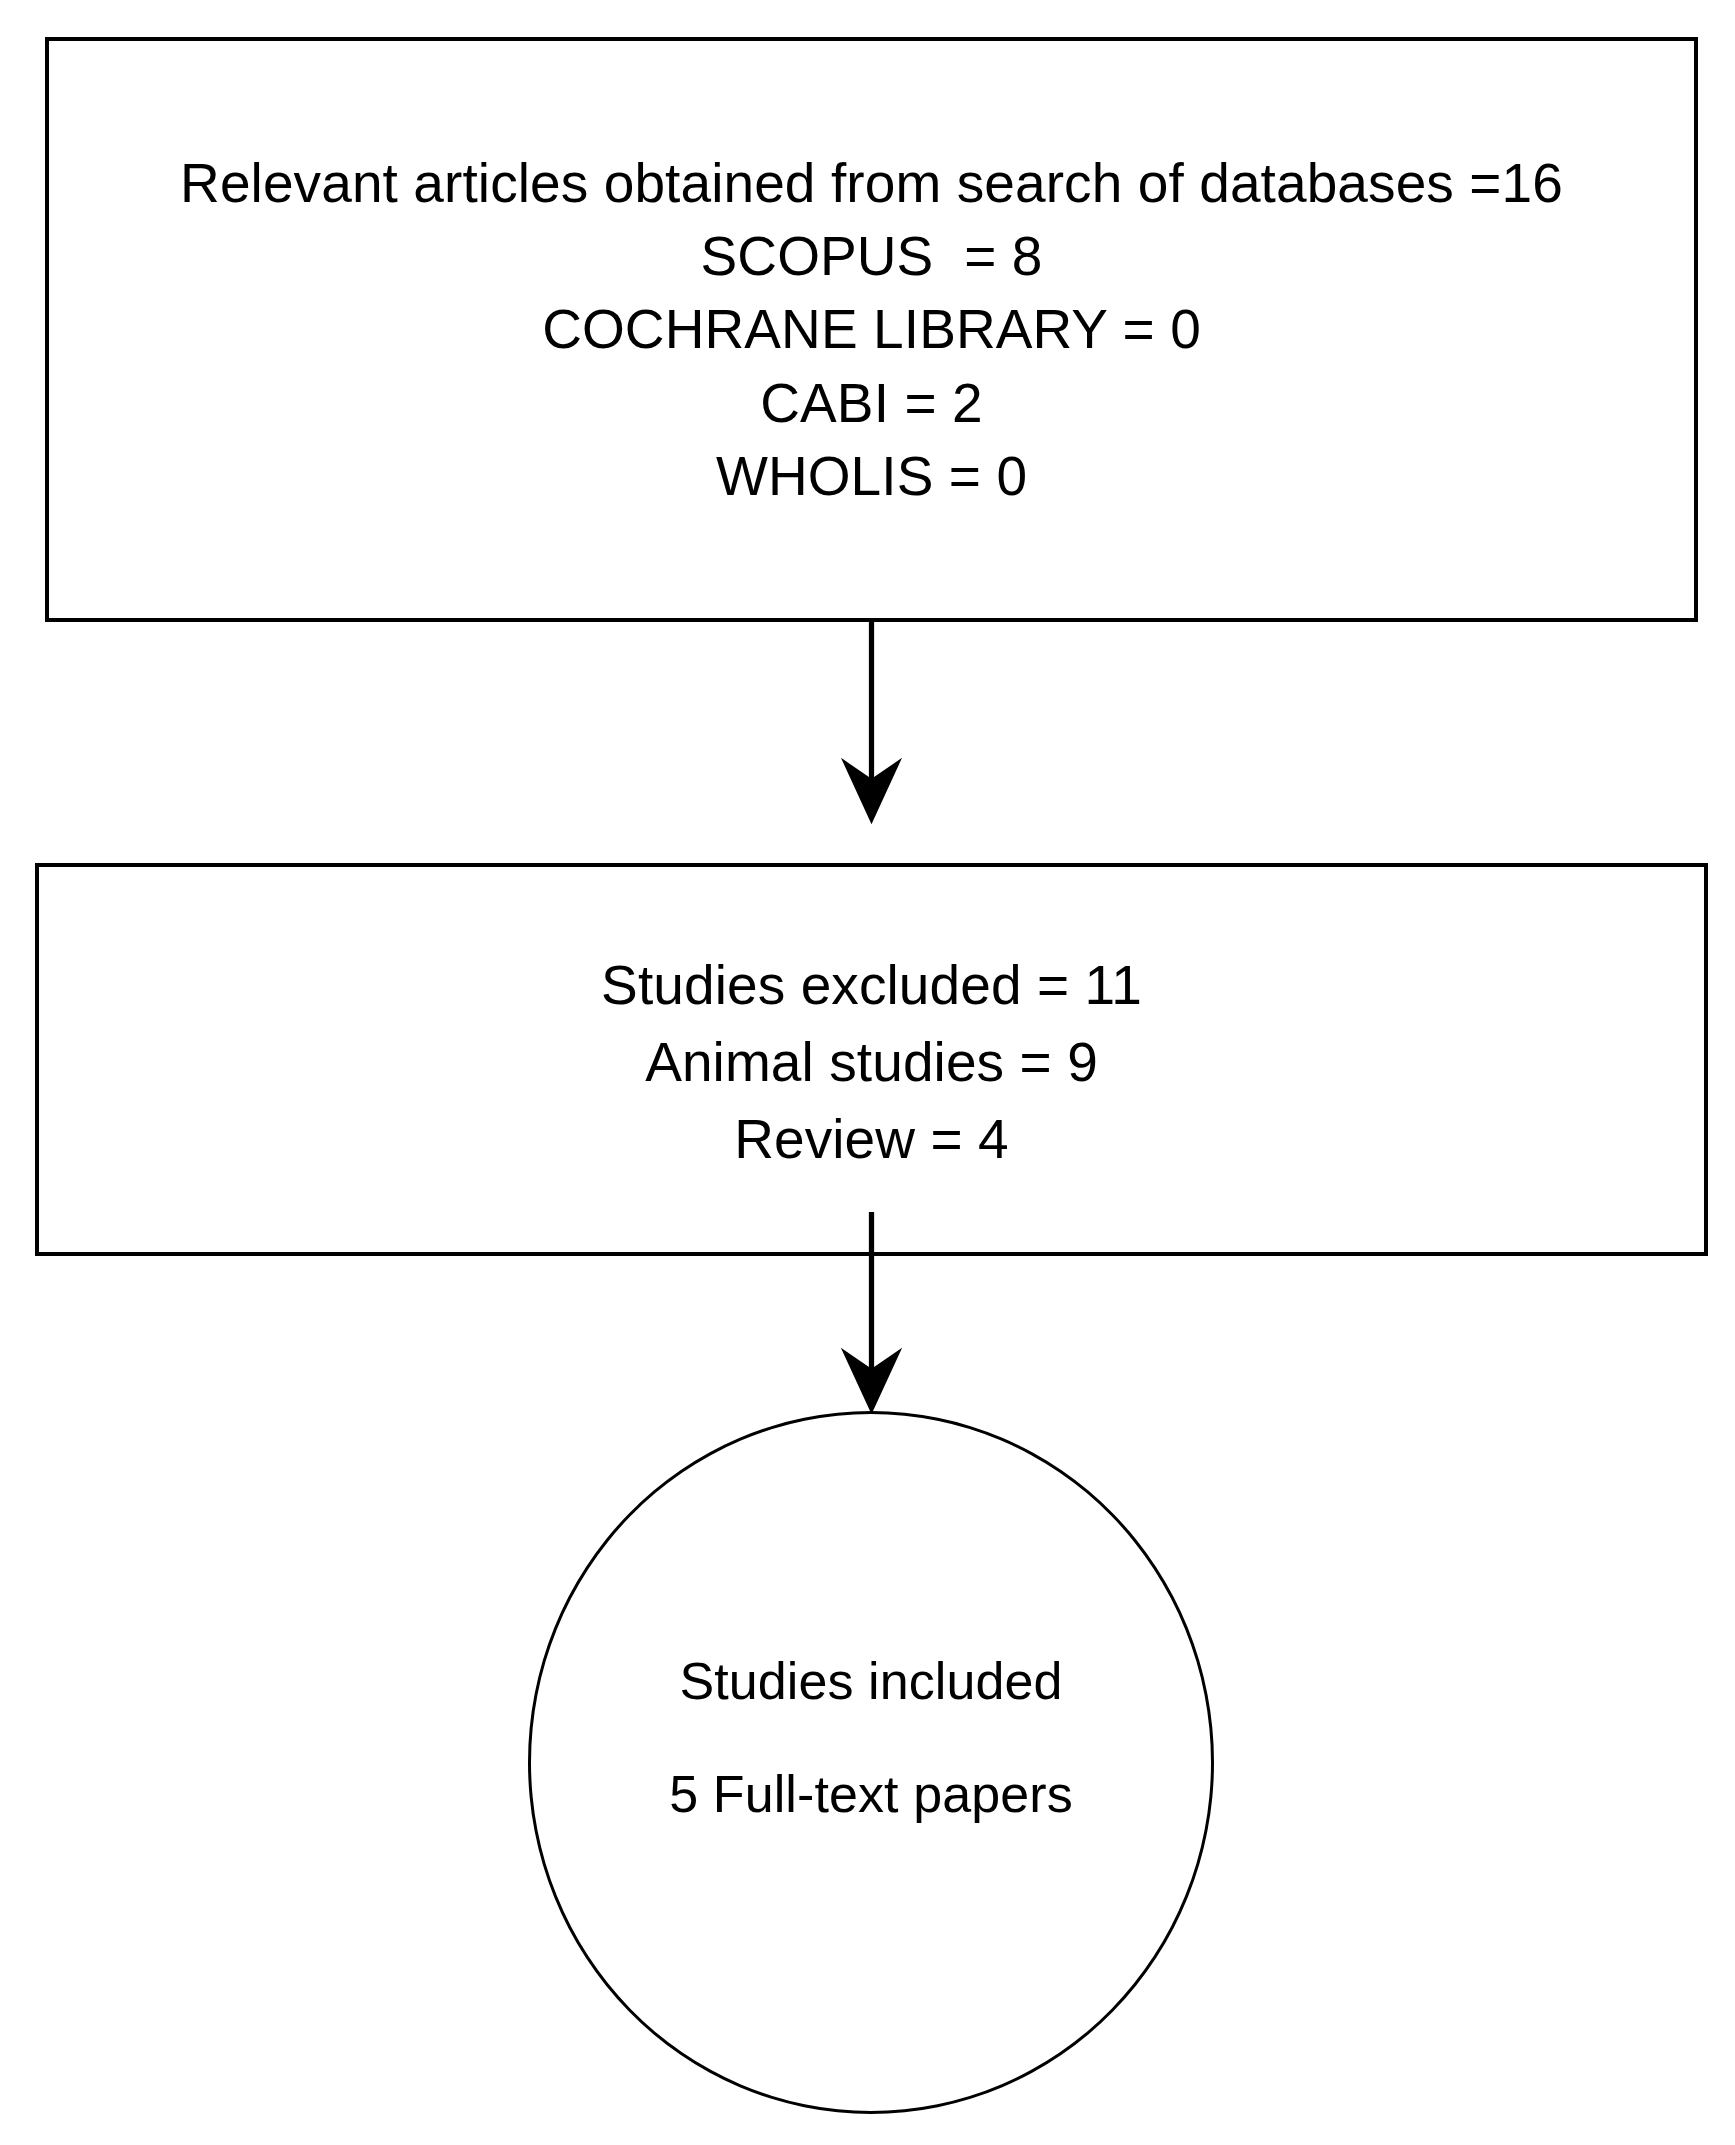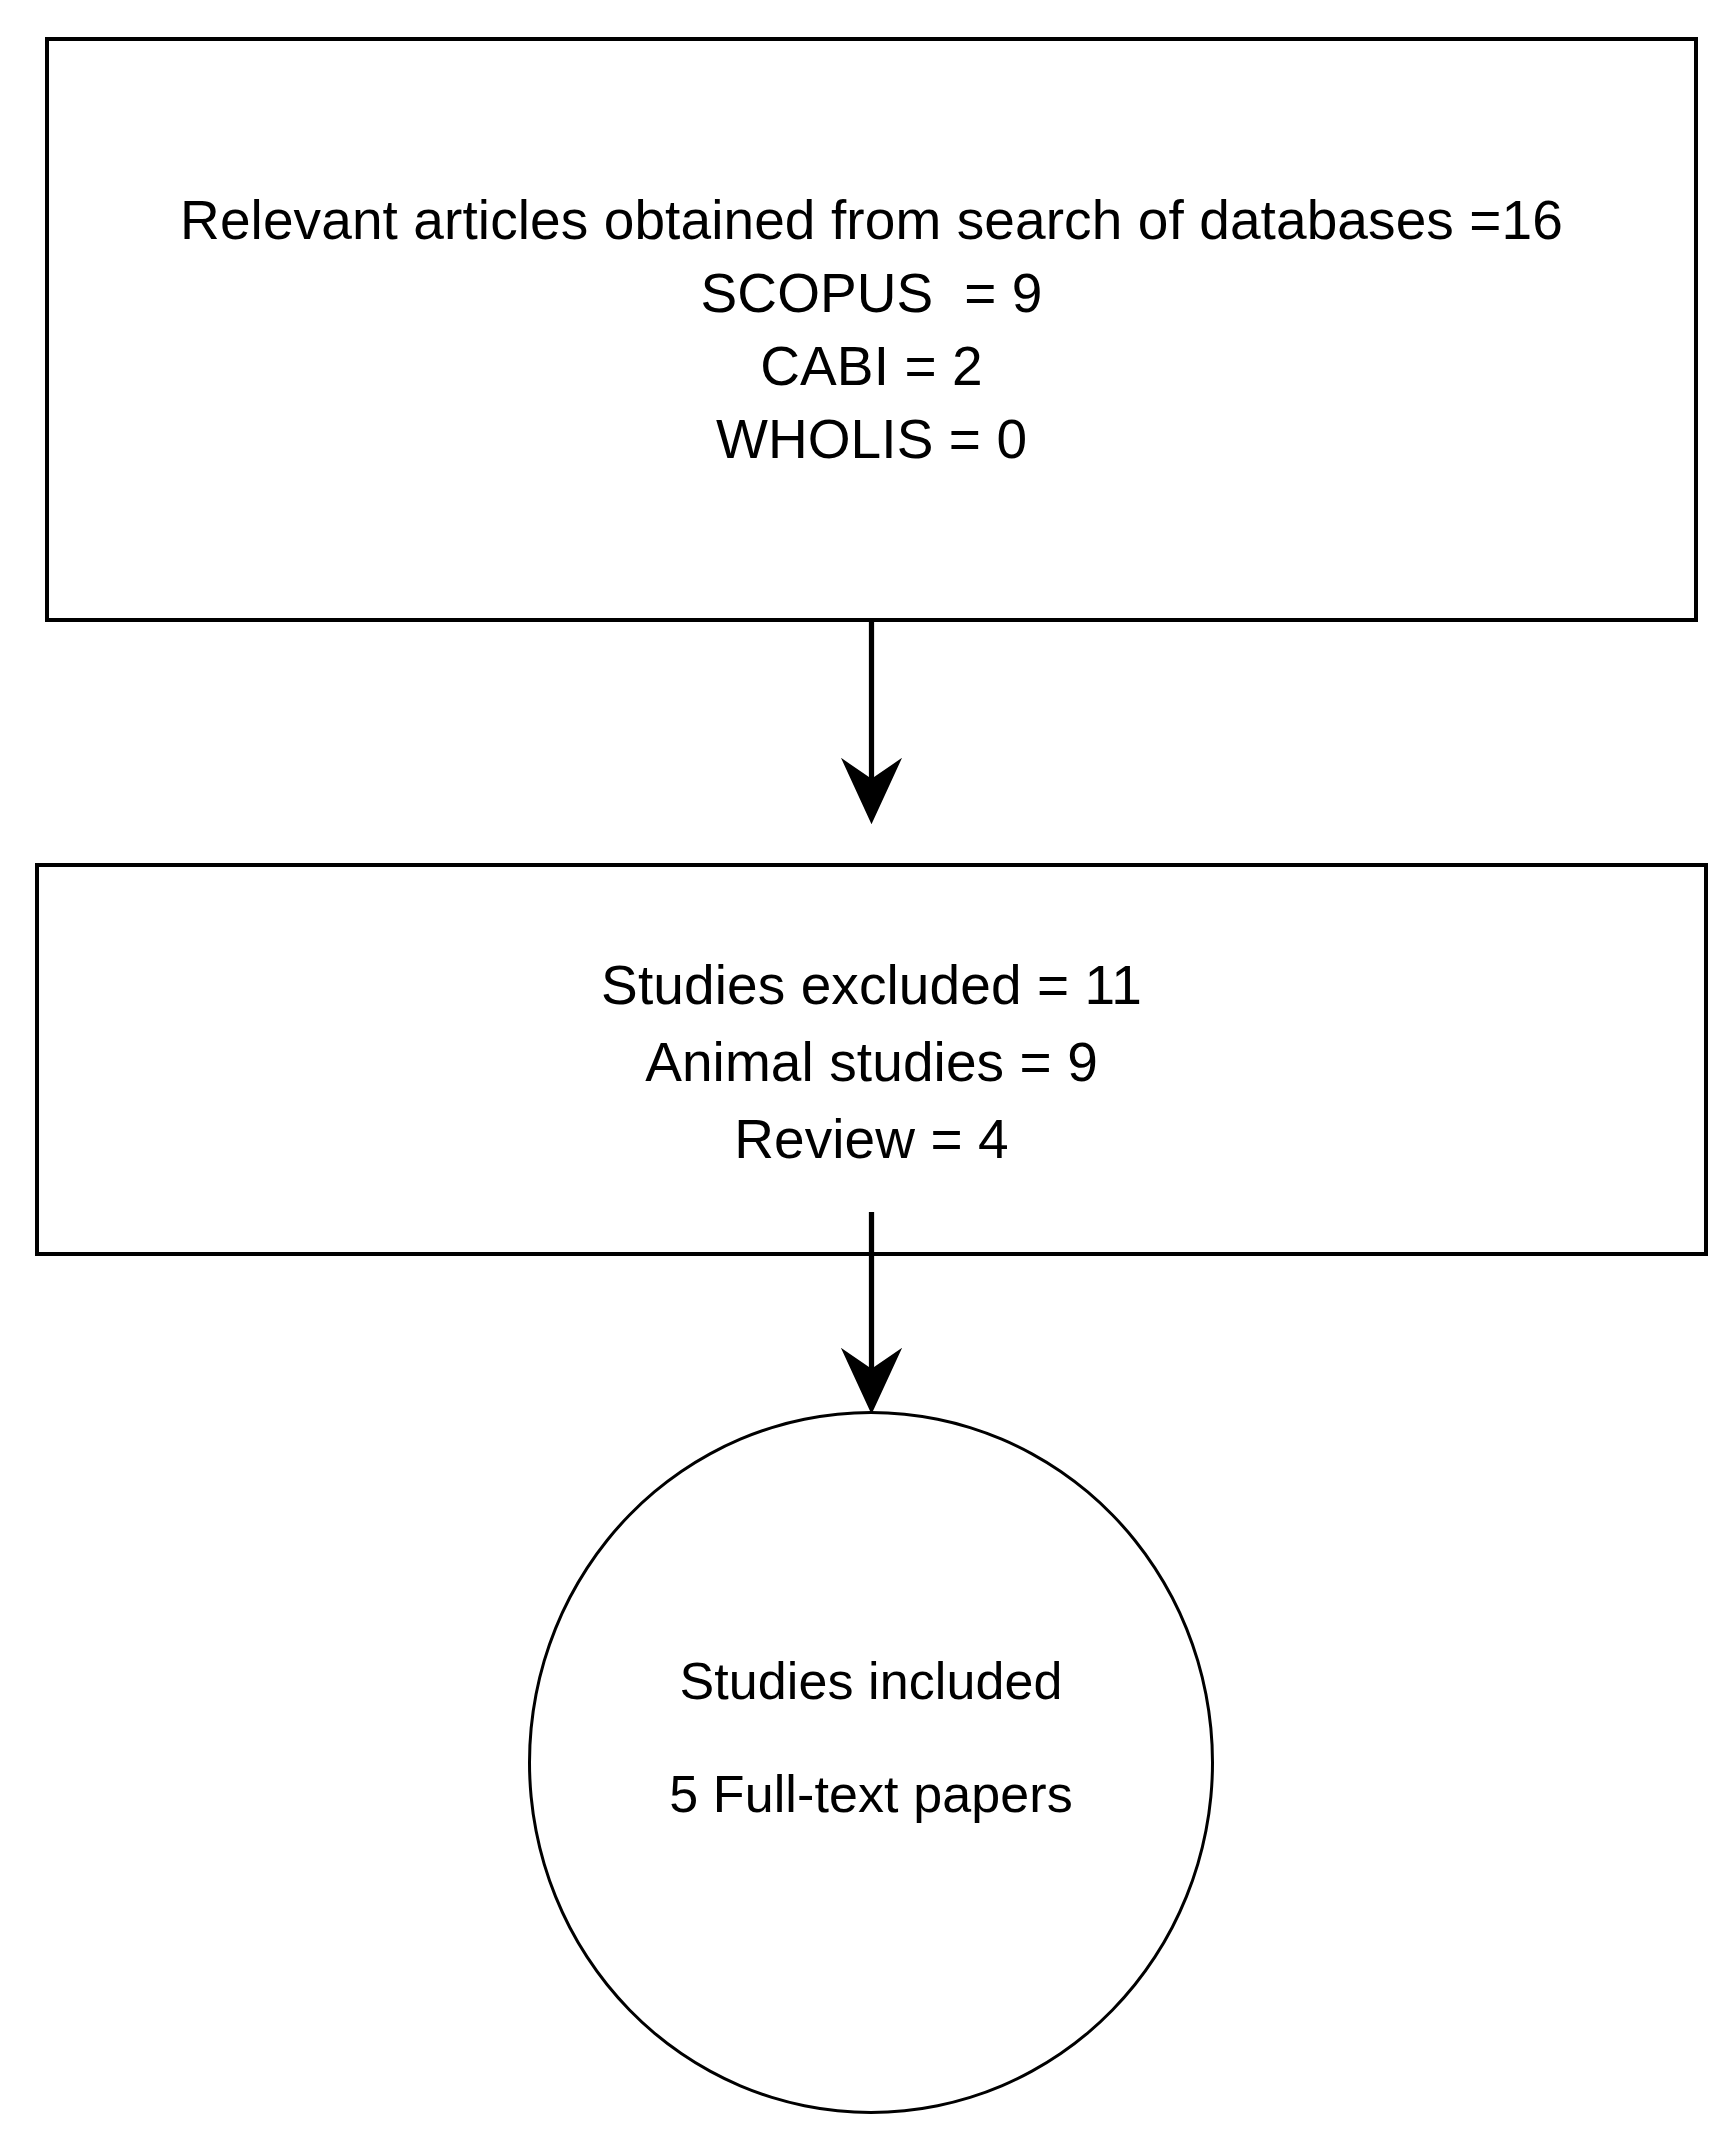--- a/index.html
+++ b/index.html
@@ -94,21 +94,22 @@
   #arrow-1 { left: 819px; top: 620px;  width: 105px; height: 205px; }
   #arrow-2 { left: 819px; top: 1212px; width: 105px; height: 203px; }
 </style>
 </head>
 <body>
 
 <div id="flow-root">
 
   <div class="node-box" id="box-databases">
     <span class="line">Relevant articles obtained from search of databases =16</span>
-    <span class="line">SCOPUS  = 9</span>
+    <span class="line">SCOPUS  = 8</span>
+    <span class="line">COCHRANE LIBRARY = 0</span>
     <span class="line">CABI = 2</span>
     <span class="line">WHOLIS = 0</span>
   </div>
 
   <svg class="connector" id="arrow-1" viewBox="0 0 120 235">
     <line x1="60" y1="0" x2="60" y2="205" stroke="#000000" stroke-width="6"></line>
     <path d="M 60 234 L 25 158 L 60 182 L 95 158 Z" fill="#000000"></path>
   </svg>
 
   <div class="node-box" id="box-excluded">

